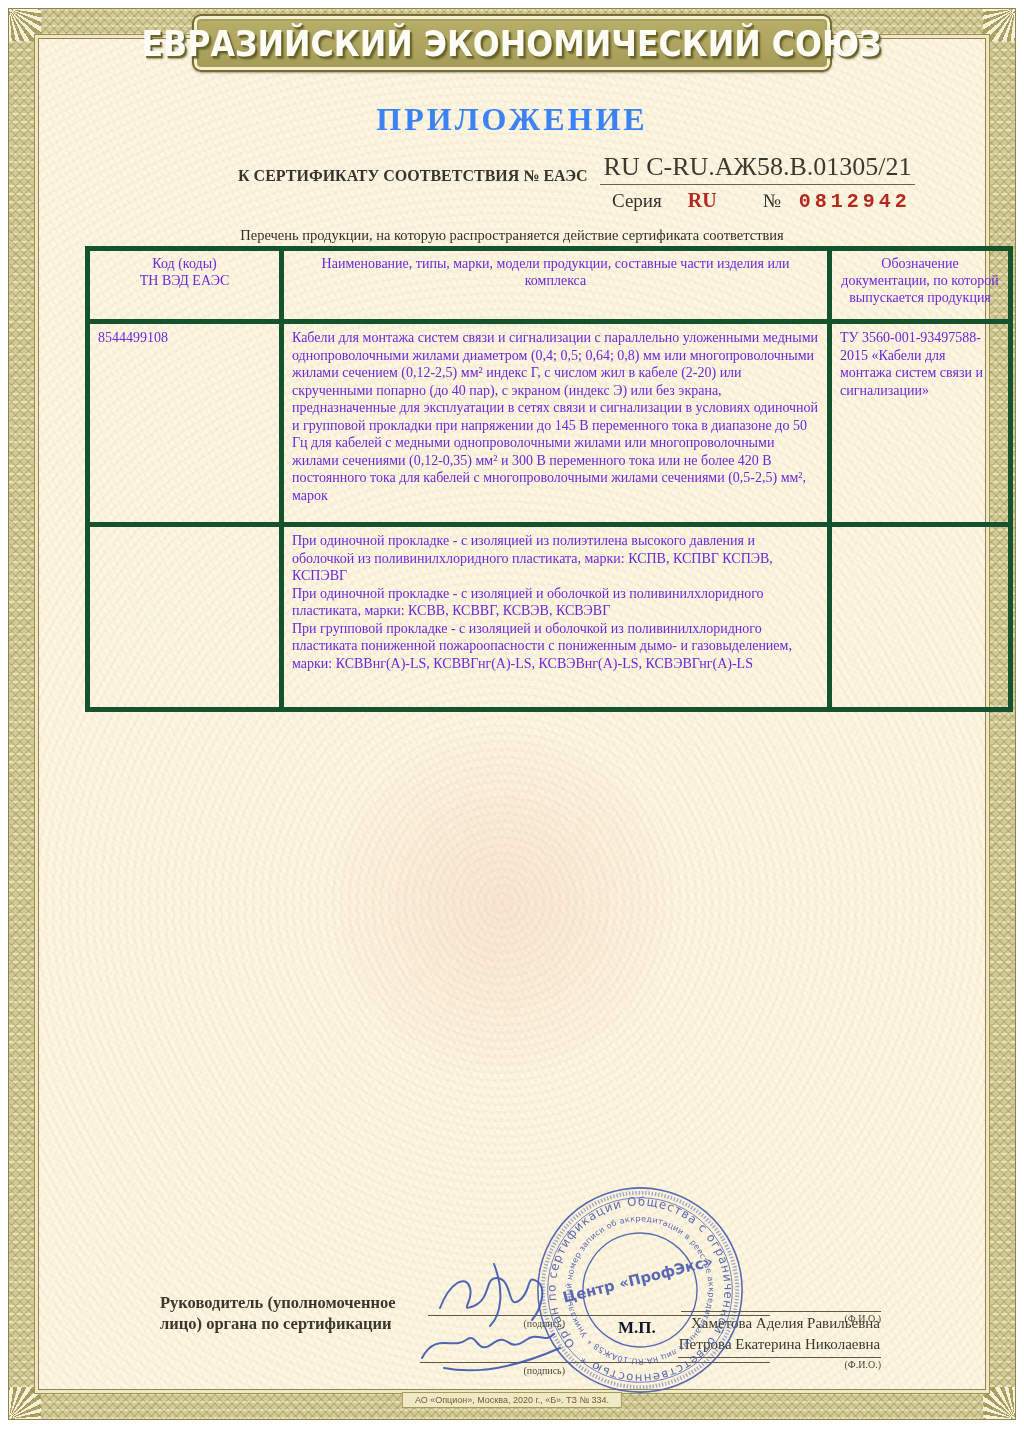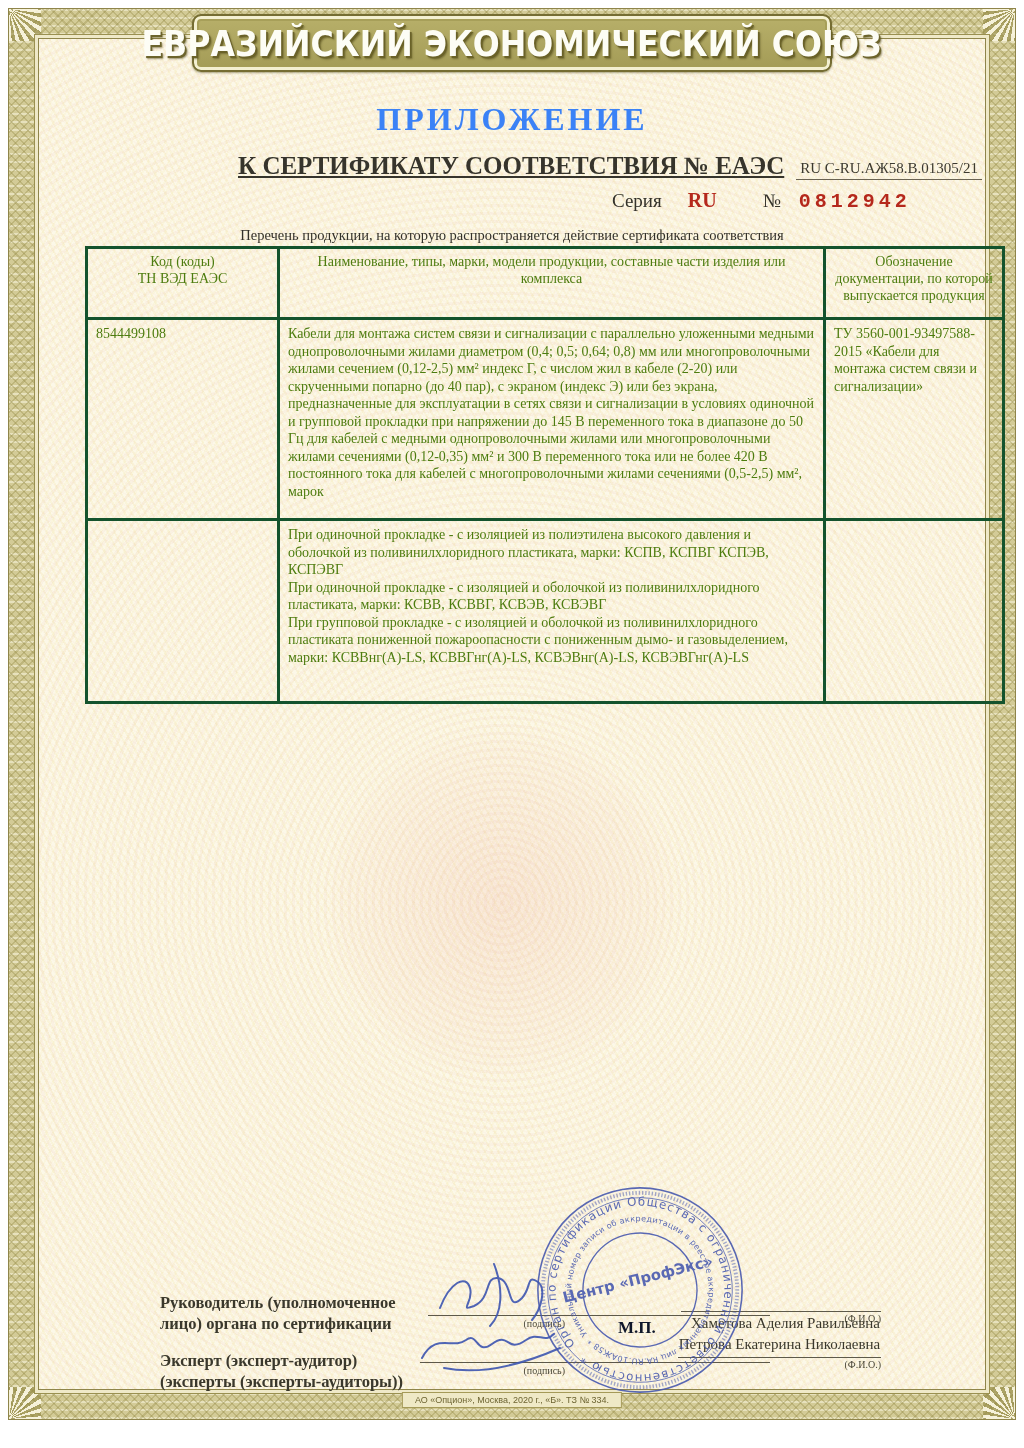--- a/index.html
+++ b/index.html
@@ -33,32 +33,32 @@
     display:flex;align-items:center;justify-content:center;border-radius:9px;border:2px solid #756d33;
     background:linear-gradient(180deg,#b8b06a,#a39b56);
     box-shadow:inset 0 0 0 3px rgba(248,244,216,.95), inset 0 0 0 5px rgba(165,157,88,.9), 0 1px 2px rgba(90,85,40,.5);}
   .banner-text{font-family:"DejaVu Sans",sans-serif;font-weight:bold;font-size:36px;color:#fdfdf5;
     transform:scaleX(.88);white-space:nowrap;
     text-shadow:2px 2px 0 rgba(105,97,40,.95), 3px 3px 2px rgba(80,72,25,.55);}
   
   .doc-title{position:absolute;top:101px;left:0;width:100%;text-align:center;
     font-size:32px;font-weight:bold;letter-spacing:3px;color:#3b82f6;}
   .subtitle-row{position:absolute;top:152px;left:238px;display:flex;gap:12px;align-items:flex-end;}
-  .subtitle{font-size:25px;font-weight:bold;color:#36342c;white-space:nowrap;text-decoration:underline;}
-  .certnum{font-size:15px;color:#3c3a30;border-bottom:1px solid #6a6352;padding:0 4px 2px;white-space:nowrap;}
+  .subtitle{font-size:16px;font-weight:bold;color:#36342c;white-space:nowrap;}
+  .certnum{font-size:26px;color:#3c3a30;border-bottom:1px solid #6a6352;padding:0 4px 2px;white-space:nowrap;}
   .series-row{position:absolute;top:189px;left:612px;display:flex;align-items:baseline;}
   .series-label{font-size:19px;margin-right:26px;}
   .series-value{font-size:20px;font-weight:bold;color:#b5281c;}
   .numero-sign{font-size:19px;margin:0 18px 0 46px;}
   .blank-number{font-family:Liberation Mono, monospace;font-size:20px;font-weight:bold;
     letter-spacing:4px;color:#b5281c;}
   
   .table-caption{position:absolute;top:227px;left:0;width:100%;text-align:center;font-size:14.5px;color:#33312a;}
   table.products{position:absolute;left:85px;top:246px;width:860px;border-collapse:collapse;table-layout:fixed;}
-  table.products td{border:3px solid #14532d;vertical-align:top;color:#4d7c0f;}
+  table.products td{border:5px solid #14532d;vertical-align:top;color:#6d28d9;}
   td.c1{width:173px;} td.c2{width:527px;} td.c3{width:160px;}
   thead td{font-size:14px;line-height:1.22;text-align:center;padding:4px 8px;height:60px;}
   tbody td{font-size:14px;line-height:1.25;padding:5px 8px;text-align:left;white-space:pre-line;}
   tr.r1 td{height:188px;} tr.r2 td{height:170px;}
   
   .sig-label{position:absolute;font-size:16.5px;font-weight:bold;color:#3a382c;line-height:1.3;
     white-space:pre-line;width:310px;}
   .lbl-leader{left:160px;top:1292px;}
   .lbl-expert{left:160px;top:1350px;}
   .sig-line{position:absolute;border-top:1px solid #5d594a;height:0;}
@@ -138,22 +138,20 @@
         <td class="c2">При одиночной прокладке - с изоляцией из полиэтилена высокого давления и оболочкой из поливинилхлоридного пластиката, марки: КСПВ, КСПВГ КСПЭВ,  КСПЭВГ
 При одиночной прокладке - с изоляцией и оболочкой из поливинилхлоридного пластиката, марки: КСВВ, КСВВГ, КСВЭВ, КСВЭВГ
 При групповой прокладке - с изоляцией и оболочкой из поливинилхлоридного пластиката пониженной пожароопасности с пониженным дымо- и газовыделением, марки:  КСВВнг(А)-LS, КСВВГнг(А)-LS, КСВЭВнг(А)-LS,  КСВЭВГнг(А)-LS</td>
         <td class="c3"></td>
       </tr>
     </tbody>
   </table>
 
   <div class="sig-label lbl-leader">Руководитель (уполномоченное
 лицо) органа по сертификации</div>
-  <div class="sig-label lbl-expert">Эксперт (эксперт-аудитор)
-(эксперты (эксперты-аудиторы))</div>
 
   <div class="sig-line line-sign1"></div>
   <div class="sig-line line-sign2"></div>
   <div class="small-cap cap-sign1">(подпись)</div>
   <div class="small-cap cap-sign2">(подпись)</div>
 
   <div class="fio-name name1">Хаметова Аделия Равильевна</div>
   <div class="sig-line line-fio1"></div>
   <div class="small-cap cap-fio1">(Ф.И.О.)</div>
 

